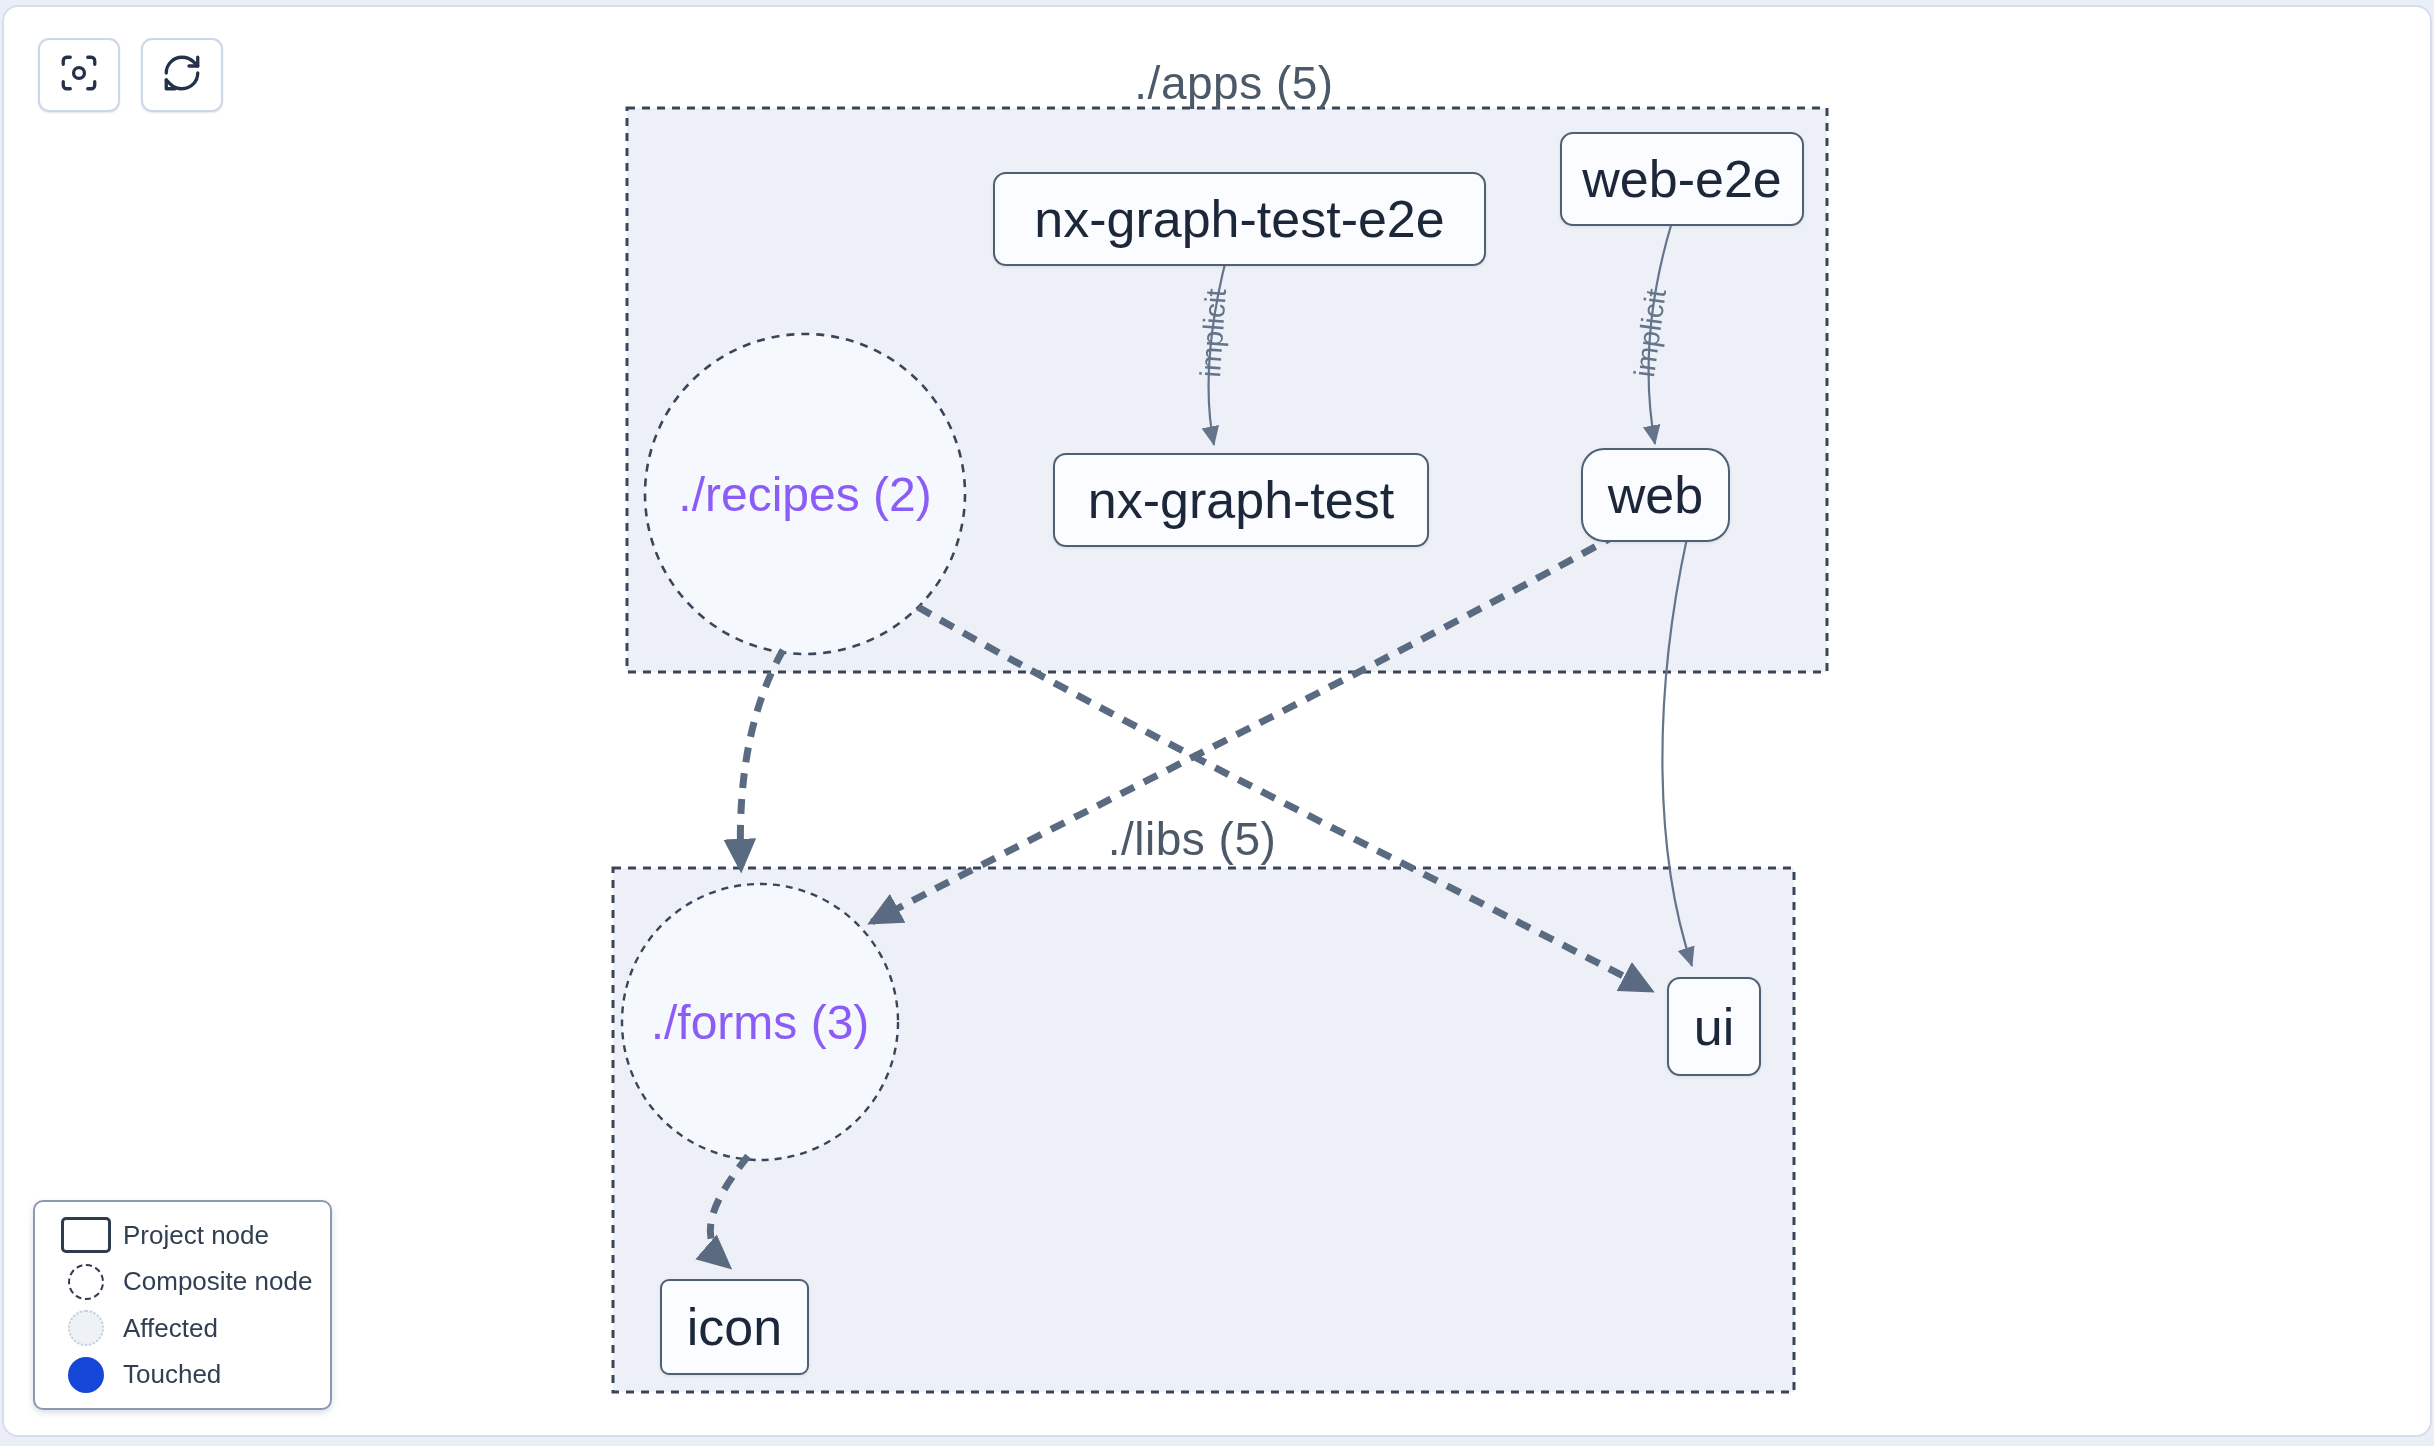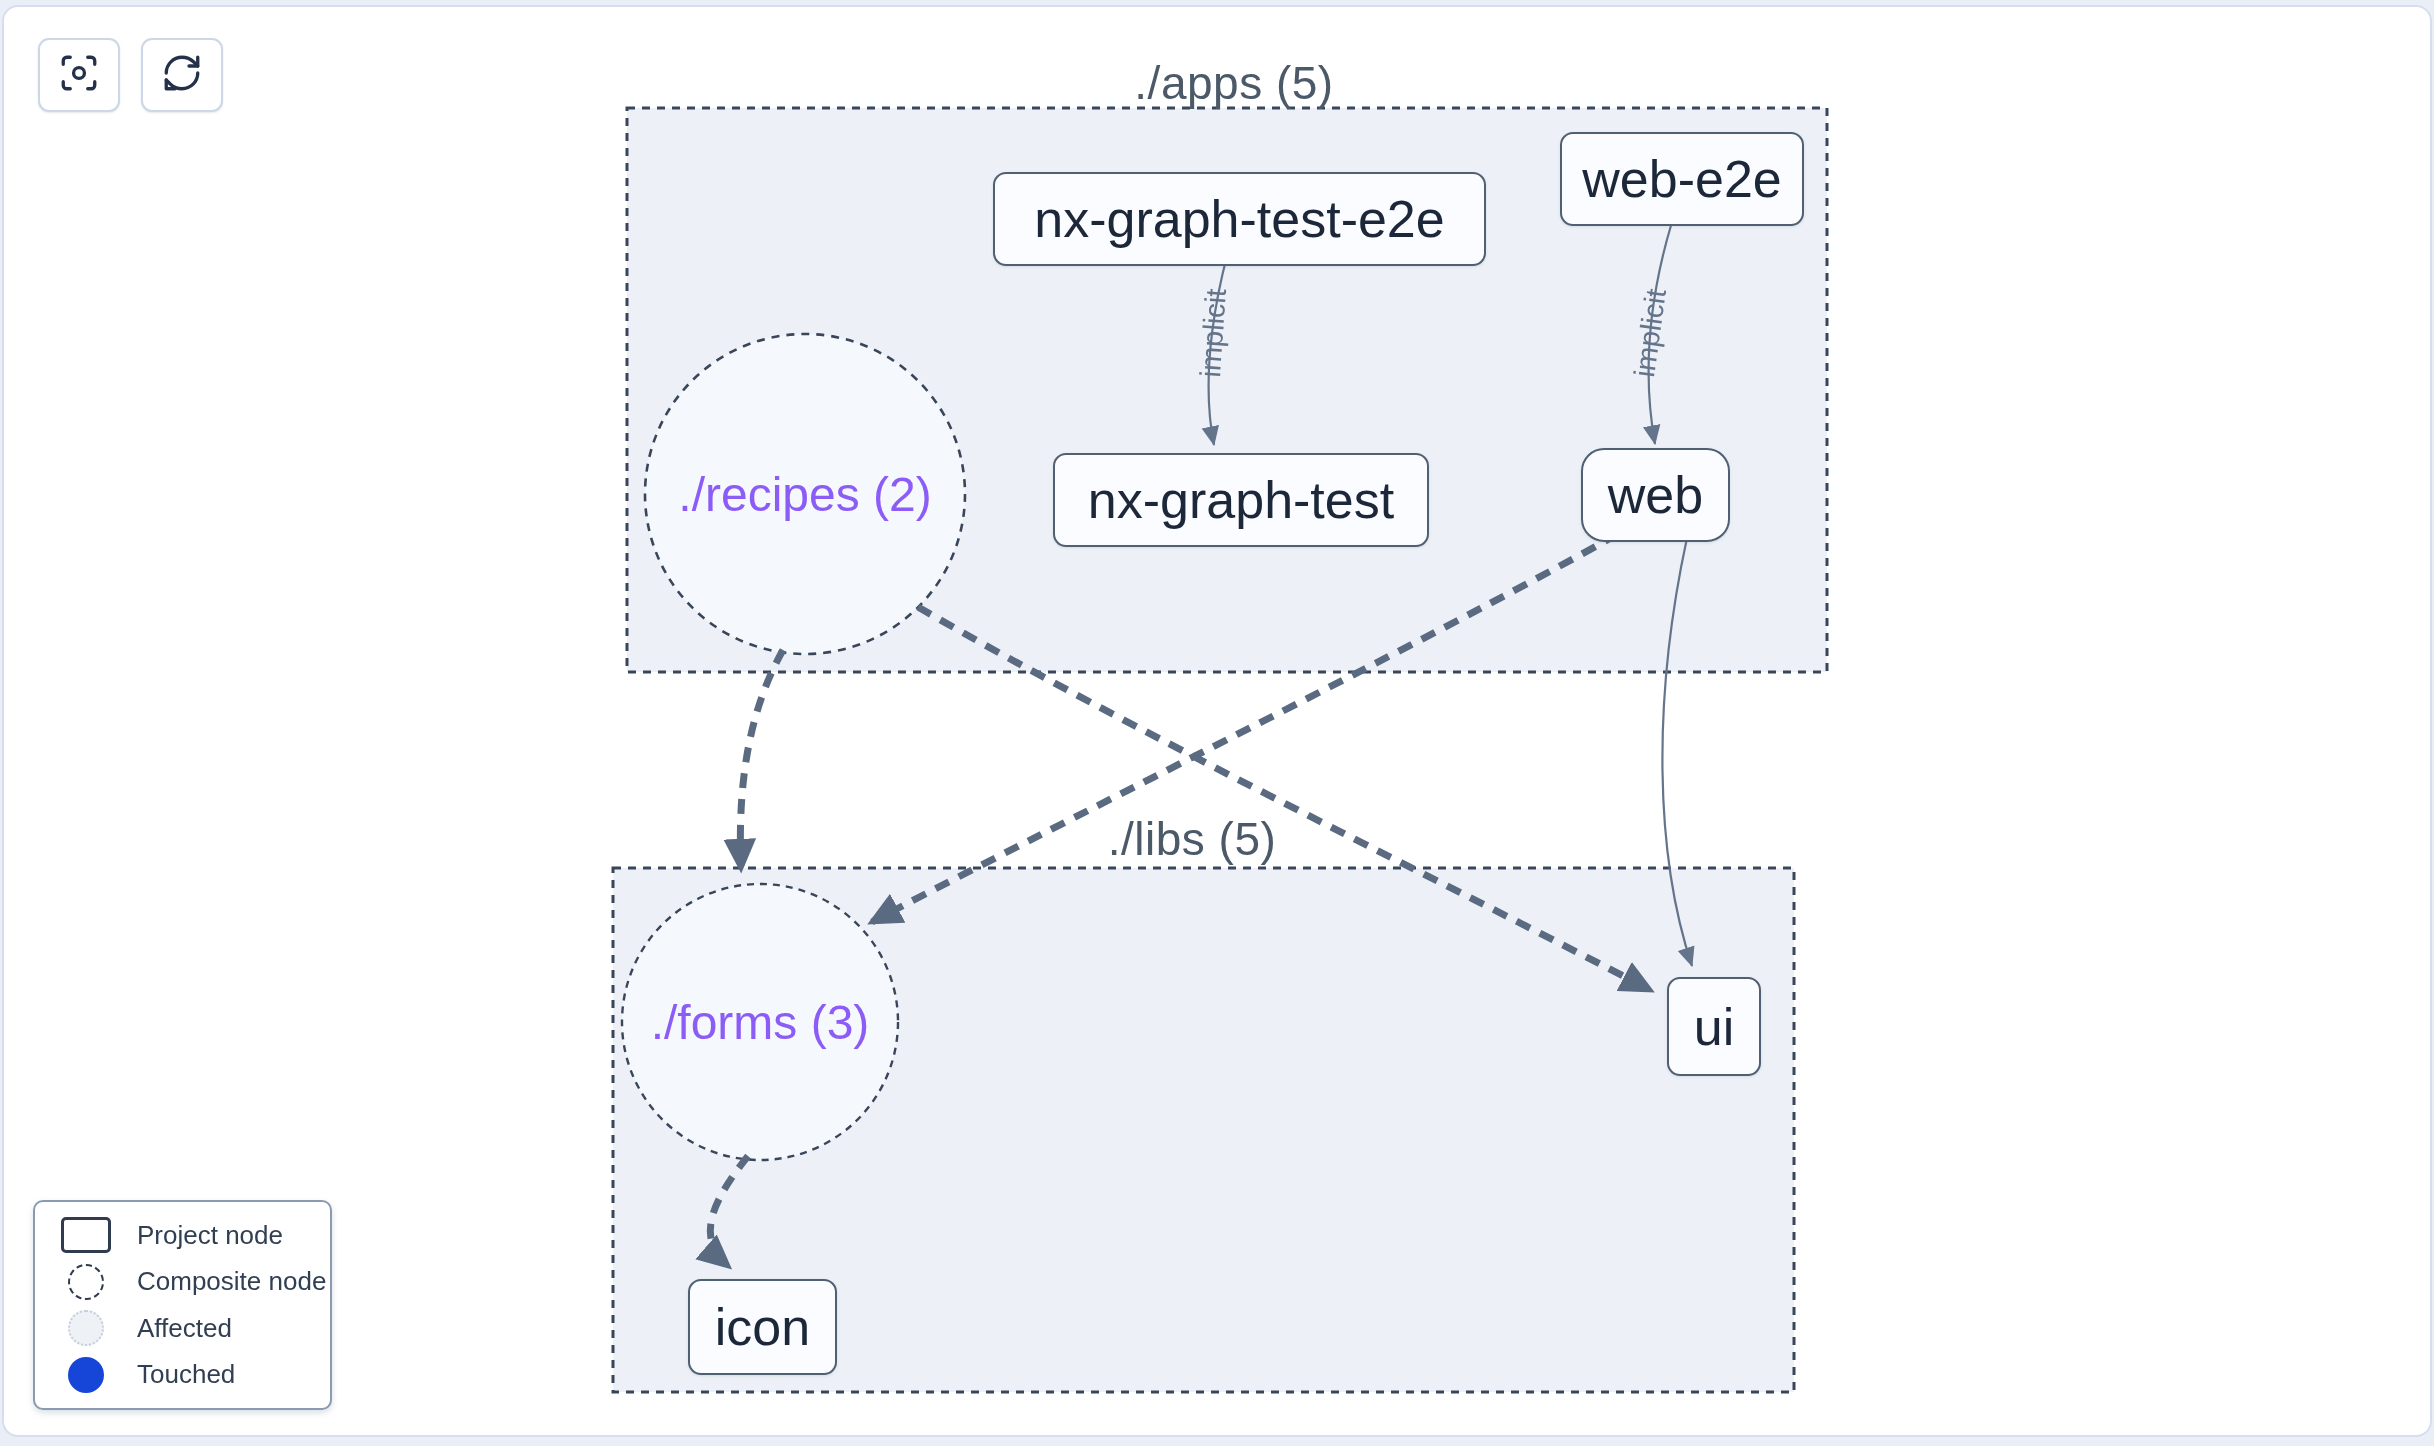--- a/index.html
+++ b/index.html
@@ -51,21 +51,21 @@
   }
 
   
   .legend{
     position:absolute;left:33px;top:1200px;width:299px;height:210px;
     background:#ffffff;border:2px solid #8a9ab0;border-radius:10px;
     box-shadow:0 3px 6px rgba(148,163,184,.35);
     display:flex;flex-direction:column;justify-content:space-around;
     padding:10px 0;box-sizing:border-box;
   }
-  .legend-row{display:flex;align-items:center;gap:26px;padding-left:26px;}
+  .legend-row{display:flex;align-items:center;gap:12px;padding-left:26px;}
   .legend-swatch{width:50px;display:flex;align-items:center;justify-content:center;}
   .sw-rect{width:46px;height:30px;border:3px solid #2f3b4f;border-radius:5px;background:#fff;}
   .sw-dash{width:32px;height:32px;border:2.5px dashed #2f3b4f;border-radius:50%;background:#fff;}
   .sw-dot{width:32px;height:32px;border:2.5px dotted #c3cede;border-radius:50%;background:#eef2f7;}
   .sw-blue{width:36px;height:36px;border-radius:50%;}
   .legend-label{font-size:26px;color:#313f53;}
 </style>
 </head>
 <body>
 
@@ -125,21 +125,21 @@
   </div>
 
   <div class="group-title" style="left:1034px;top:56px;width:400px;text-align:center;">./apps (5)</div>
   <div class="group-title" style="left:992px;top:812px;width:400px;">./libs (5)</div>
 
   <div class="node" style="left:993px;top:128px;width:489px;height:90px;margin-top:44px;">nx-graph-test-e2e</div>
   <div class="node" style="left:1560px;top:132px;width:240px;height:90px;">web-e2e</div>
   <div class="node" style="left:1053px;top:453px;width:372px;height:90px;">nx-graph-test</div>
   <div class="node" style="left:1581px;top:448px;width:145px;height:90px;border-radius:23px;">web</div>
   <div class="node" style="left:1667px;top:977px;width:90px;height:95px;">ui</div>
-  <div class="node" style="left:688px;top:1279px;width:145px;height:92px;">icon</div>
+  <div class="node" style="left:660px;top:1279px;width:145px;height:92px;border-radius:9px;">icon</div>
 
   <div class="composite-label" style="left:645px;top:334px;width:320px;height:320px;">./recipes (2)</div>
   <div class="composite-label" style="left:622px;top:884px;width:276px;height:276px;">./forms (3)</div>
 
   <div class="edge-label" style="left:1143px;top:311px;transform:rotate(-86deg);">implicit</div>
   <div class="edge-label" style="left:1580px;top:311px;transform:rotate(-82deg);">implicit</div>
 
   <div class="legend">
     <div class="legend-row">
       <span class="legend-swatch">

